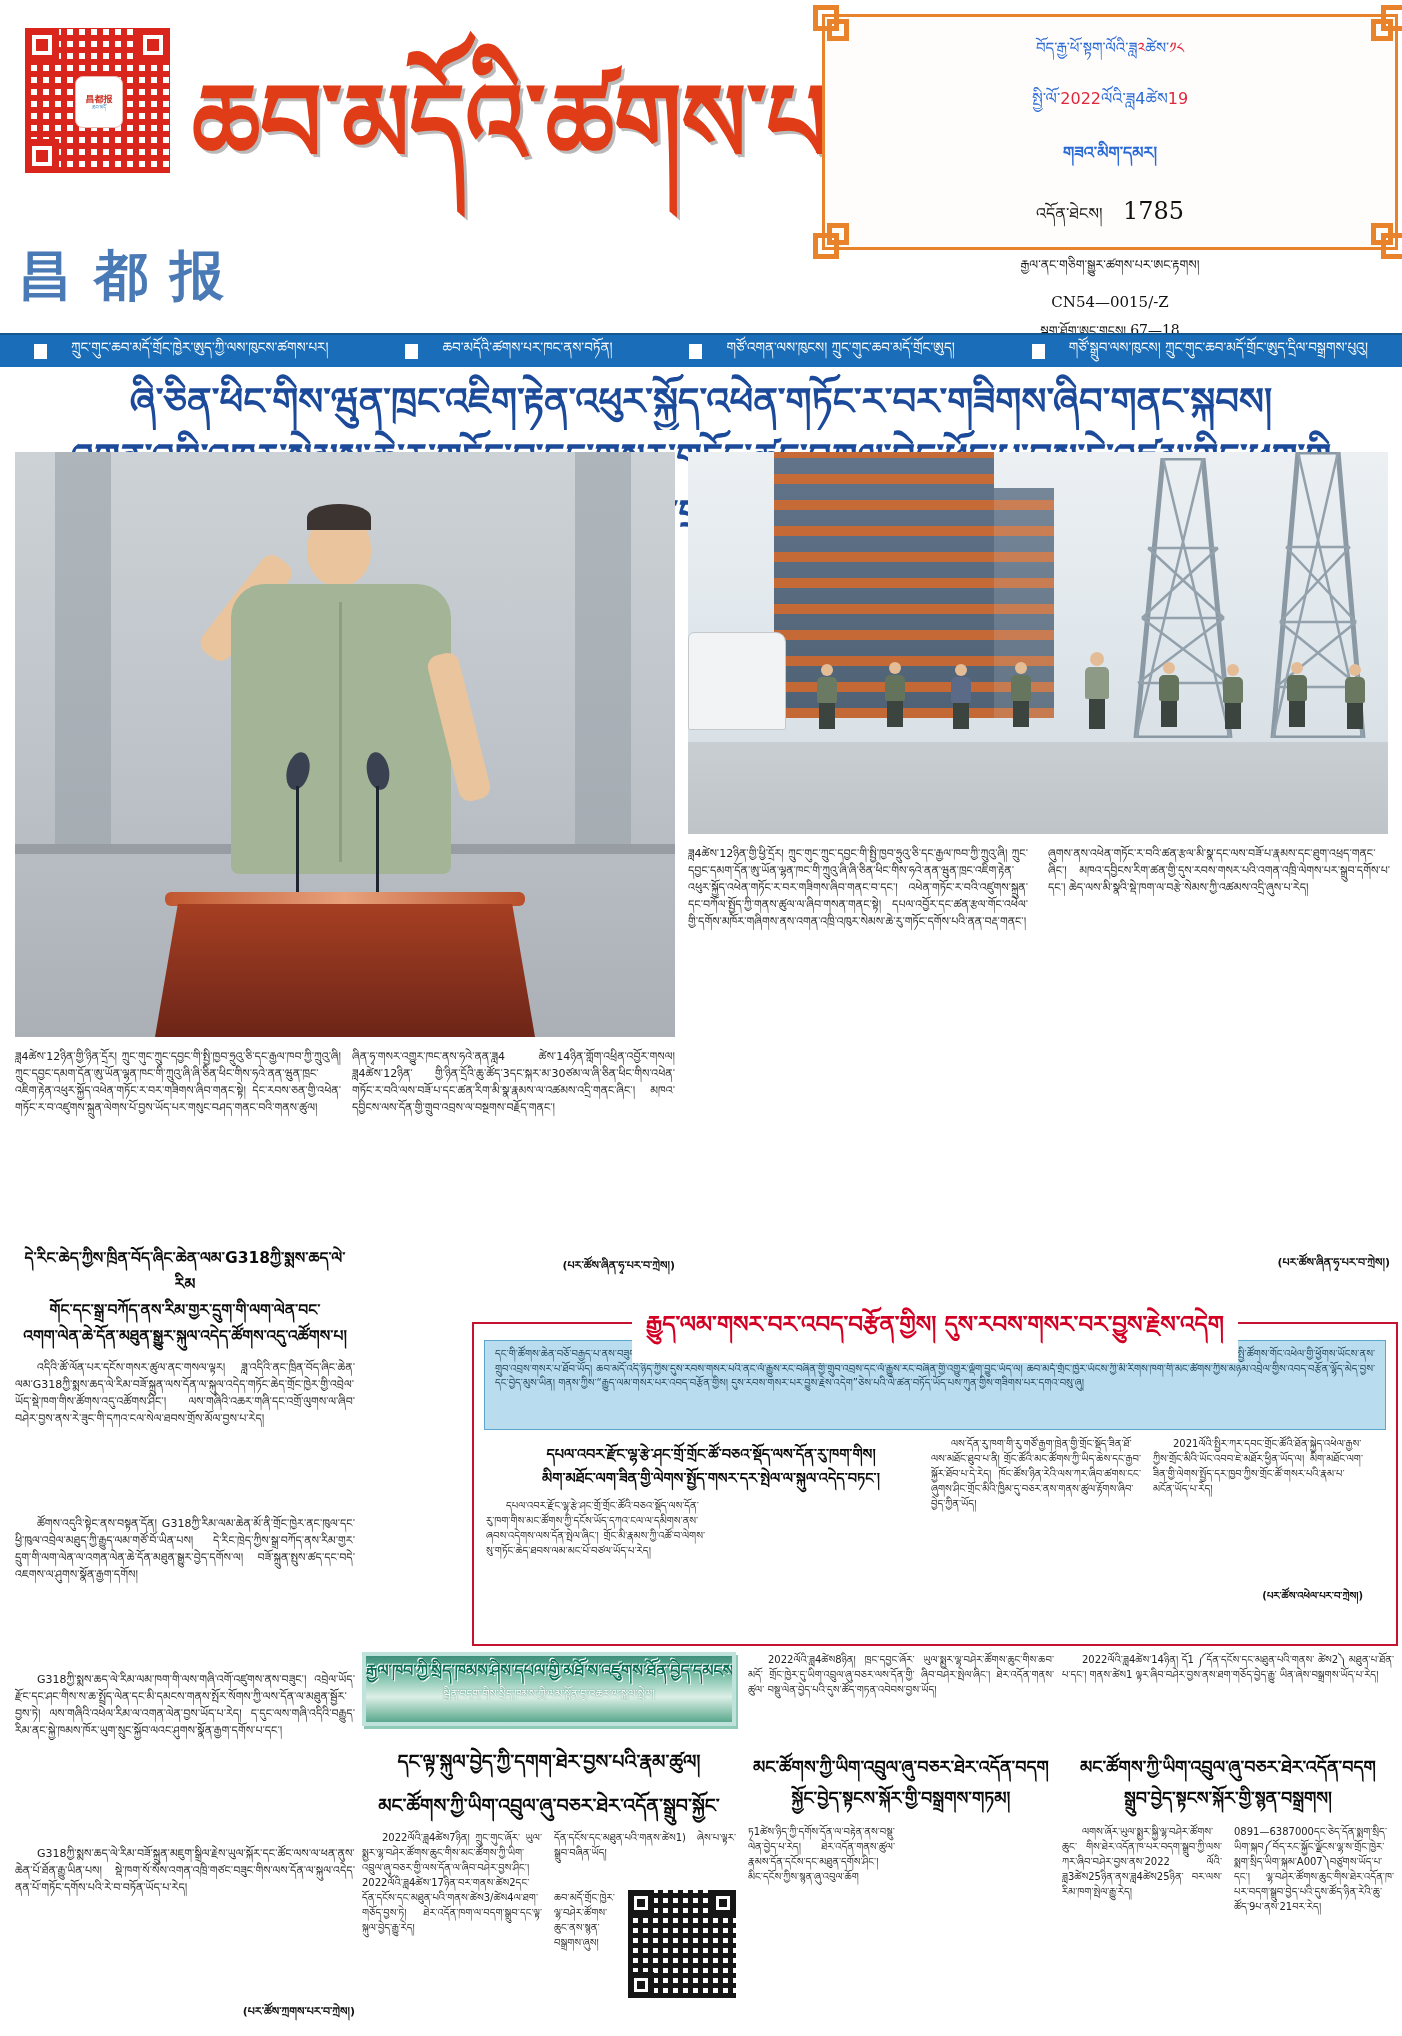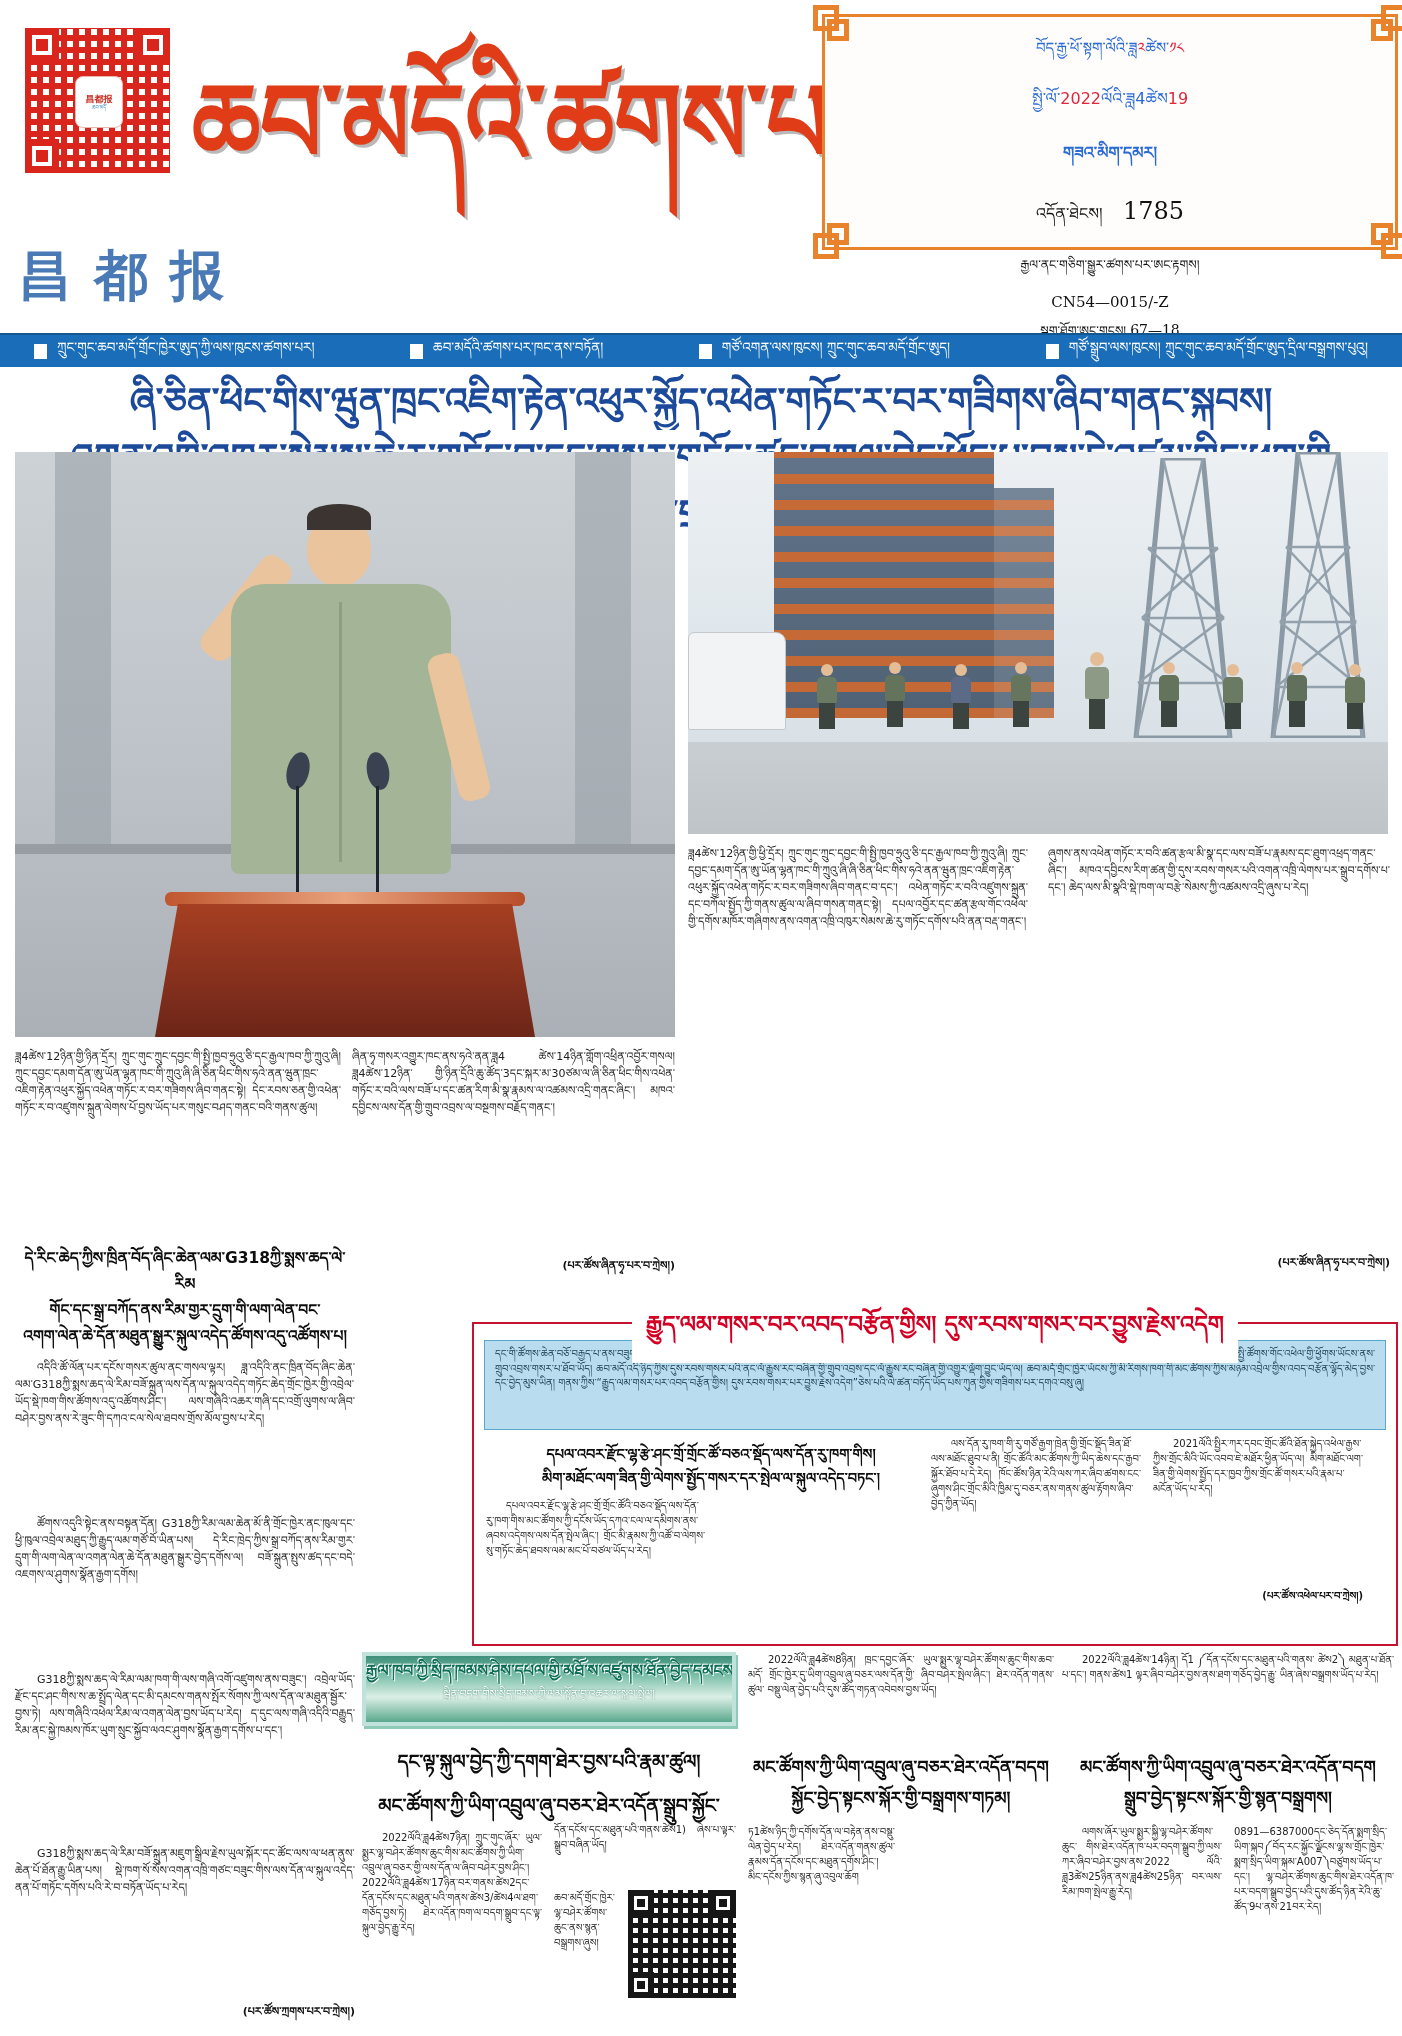--- a/index.html
+++ b/index.html
@@ -25,21 +25,21 @@
   .cn-title{color:#4a7ab5;font-weight:bold;font-size:54px;letter-spacing:22px;white-space:nowrap;}
   .infobox{border:3px solid #e8832c;background:#fffdfb;}
   .knot{position:absolute;width:40px;height:40px;}
   .knot b{position:absolute;box-sizing:border-box;border:5px solid #e8832c;background:transparent;}
   .ib-line{text-align:center;}
   .blue-t{color:#2b6bd6;}
   .red-t{color:#e0263c;}
   
   .navbar{background:#1a6db8;border-top:2px solid #15578f;display:flex;align-items:center;
           justify-content:space-between;padding:0 34px;box-sizing:border-box;}
-  .nav-item{display:flex;align-items:center;gap:10px;color:#fff;font-size:13.5px;white-space:nowrap;}
+  .nav-item{display:flex;align-items:center;gap:24px;color:#fff;font-size:13.5px;white-space:nowrap;}
   .nav-item .sq{width:13px;height:15px;background:#fff;display:inline-block;}
   
   .headline-line{width:1340px;text-align:center;font-size:37px;line-height:56px;font-weight:bold;
                  color:#1c4a9a;white-space:nowrap;overflow:hidden;}
   
   .photo{overflow:hidden;background:#cfd4d8;}
   .ph-left-wall{position:absolute;inset:0;background:linear-gradient(180deg,#cdd2d6 0%,#bcc2c8 55%,#aab0b5 100%);}
   .ph-left-stripe{position:absolute;top:0;width:56px;height:68%;background:#9aa1a8;opacity:.6;}
   .ph-seam{position:absolute;left:0;width:100%;height:10px;background:#979da3;}
   .man-head{position:absolute;width:64px;height:74px;border-radius:50% 50% 46% 46%;background:#e9c49c;}
@@ -302,21 +302,21 @@
 
   <div class="abs green-banner" style="left:362px;top:1652px;width:374px;height:74px;">
     <div class="gb1">རྒྱལ་ཁབ་ཀྱི་སྲིད་ཁམས་ཤེས་དཔལ་གྱི་མཐོ་ས་འཛུགས་ཐོན་བྱེད་དམངས།</div>
     <div class="gb2">སྦྱིན་བདག་གིས་སྲིད་ཁམས་ཀྱི་ལམ་སྟོན་བྱ་འཆར་ལ་སྐུལ་སྤེལ།</div>
   </div>
 
   <div class="abs" style="left:362px;top:1744px;width:374px;height:292px;">
     <div class="art-head" style="font-size:19px;line-height:34px;margin-bottom:10px;">དང་ལྟ་སྐུལ་བྱེད་ཀྱི་དགག་ཐེར་བྱས་པའི་རྣམ་ཚུལ།</div>
     <div class="art-head" style="font-size:19px;line-height:34px;">མང་ཚོགས་ཀྱི་ཡིག་འབྲུལ་ཞུ་བཅར་ཐེར་འདོན་སྒྲུབ་སྐྱོང་</div>
     <div class="abs just small-txt" style="left:0;top:86px;width:180px;height:206px;text-indent:20px;">2022ལོའི་ཟླ4ཚེས7ཉིན། ཀྲུང་གུང་ཞོར་ ཡུལ་སྨྱར་ལྷ་བཤེར་ཚོགས་ཆུང་གིས་མང་ཚོགས་ཀྱི་ཡིག་འབྲུལ་ཞུ་བཅར་གྱི་ལས་དོན་ལ་ཞིབ་བཤེར་བྱས་ཤིང་། 2022ལོའི་ཟླ4ཚེས་17ཉིན་བར་གནས་ཚེས2དང་དོན་དངོས་དང་མཐུན་པའི་གནས་ཚེས3/ཚེས4ལ་ཐག་གཅོད་བྱས་ཏེ། ཐེར་འདོན་ཁག་ལ་བདག་སྒྲུབ་དང་ལྟ་སྐུལ་བྱེད་རྒྱུ་རེད།</div>
-    <div class="abs just small-txt" style="left:192px;top:78px;width:182px;height:56px;">དོན་དངོས་དང་མཐུན་པའི་གནས་ཚེས1) ཞེས་པ་ལྟར་སྒྲུབ་བཞིན་ཡོད།</div>
+    <div class="abs just small-txt" style="left:192px;top:86px;width:182px;height:56px;">དོན་དངོས་དང་མཐུན་པའི་གནས་ཚེས1) ཞེས་པ་ལྟར་སྒྲུབ་བཞིན་ཡོད།</div>
     <div class="abs just small-txt" style="left:192px;top:146px;width:66px;height:112px;">ཆབ་མདོ་གྲོང་ཁྱེར་ལྷ་བཤེར་ཚོགས་ཆུང་ནས་སྙན་བསྒྲགས་ཞུས།</div>
     <div class="abs qr-black" style="left:266px;top:146px;width:108px;height:108px;">
       <div class="finder-b" style="left:0;top:0;">
           <i></i>
         </div>
       <div class="finder-b" style="right:0;top:0;">
           <i></i>
         </div>
       <div class="finder-b" style="left:0;bottom:0;">
           <i></i>

